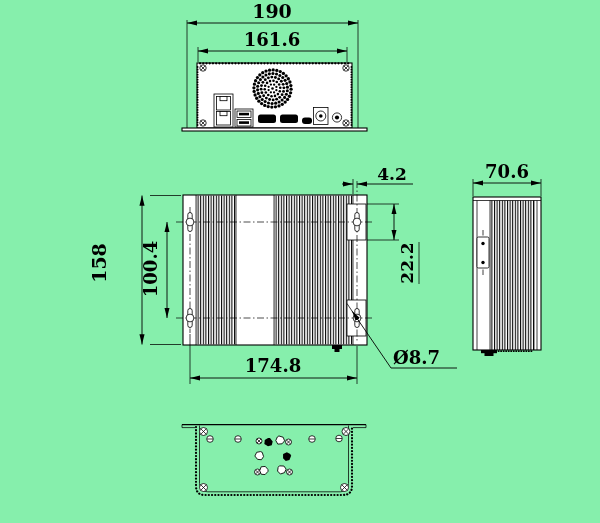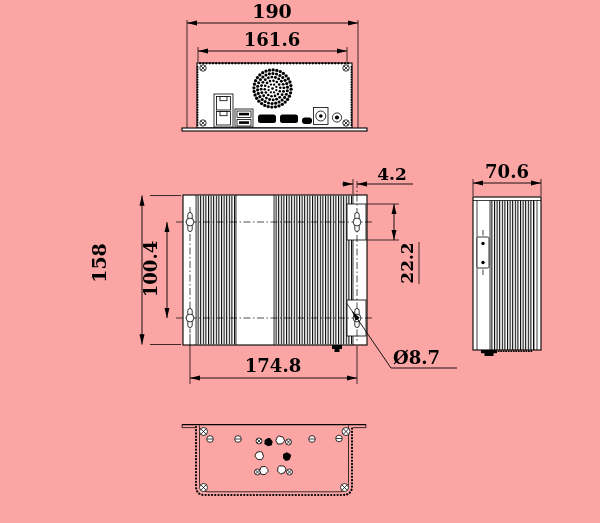--- a/index.html
+++ b/index.html
@@ -1,16 +1,16 @@
 <!DOCTYPE html>
 <html><head>
 <meta charset="utf-8">
 <style>
   html,body{margin:0;padding:0;background:#fff;}
-  .stage{width:600px;height:523px;background:#fca5a5;position:relative;overflow:hidden;text-align:right;}
+  .stage{width:600px;height:523px;background:#86efac;position:relative;overflow:hidden;text-align:right;}
   svg{display:block;}
   .ln{stroke:#000;stroke-width:1.1;fill:none;}
   .wf{stroke:#000;stroke-width:1.1;fill:#fff;}
   .wft{stroke:#000;stroke-width:0.8;fill:#fff;}
   .thin{stroke:#000;stroke-width:0.75;fill:none;}
   .dln{stroke:#000;stroke-width:0.9;fill:none;}
   .blk{fill:#000;stroke:none;}
   .cl{stroke:#000;stroke-width:0.7;stroke-dasharray:7 2.5 1.5 2.5;fill:none;}
   .scallop{stroke:#000;stroke-width:2.2;stroke-dasharray:0.12 3.1;stroke-linecap:round;fill:none;}
   .scallop-sm{stroke:#000;stroke-width:1.8;stroke-dasharray:0.12 2.4;stroke-linecap:round;fill:none;}

